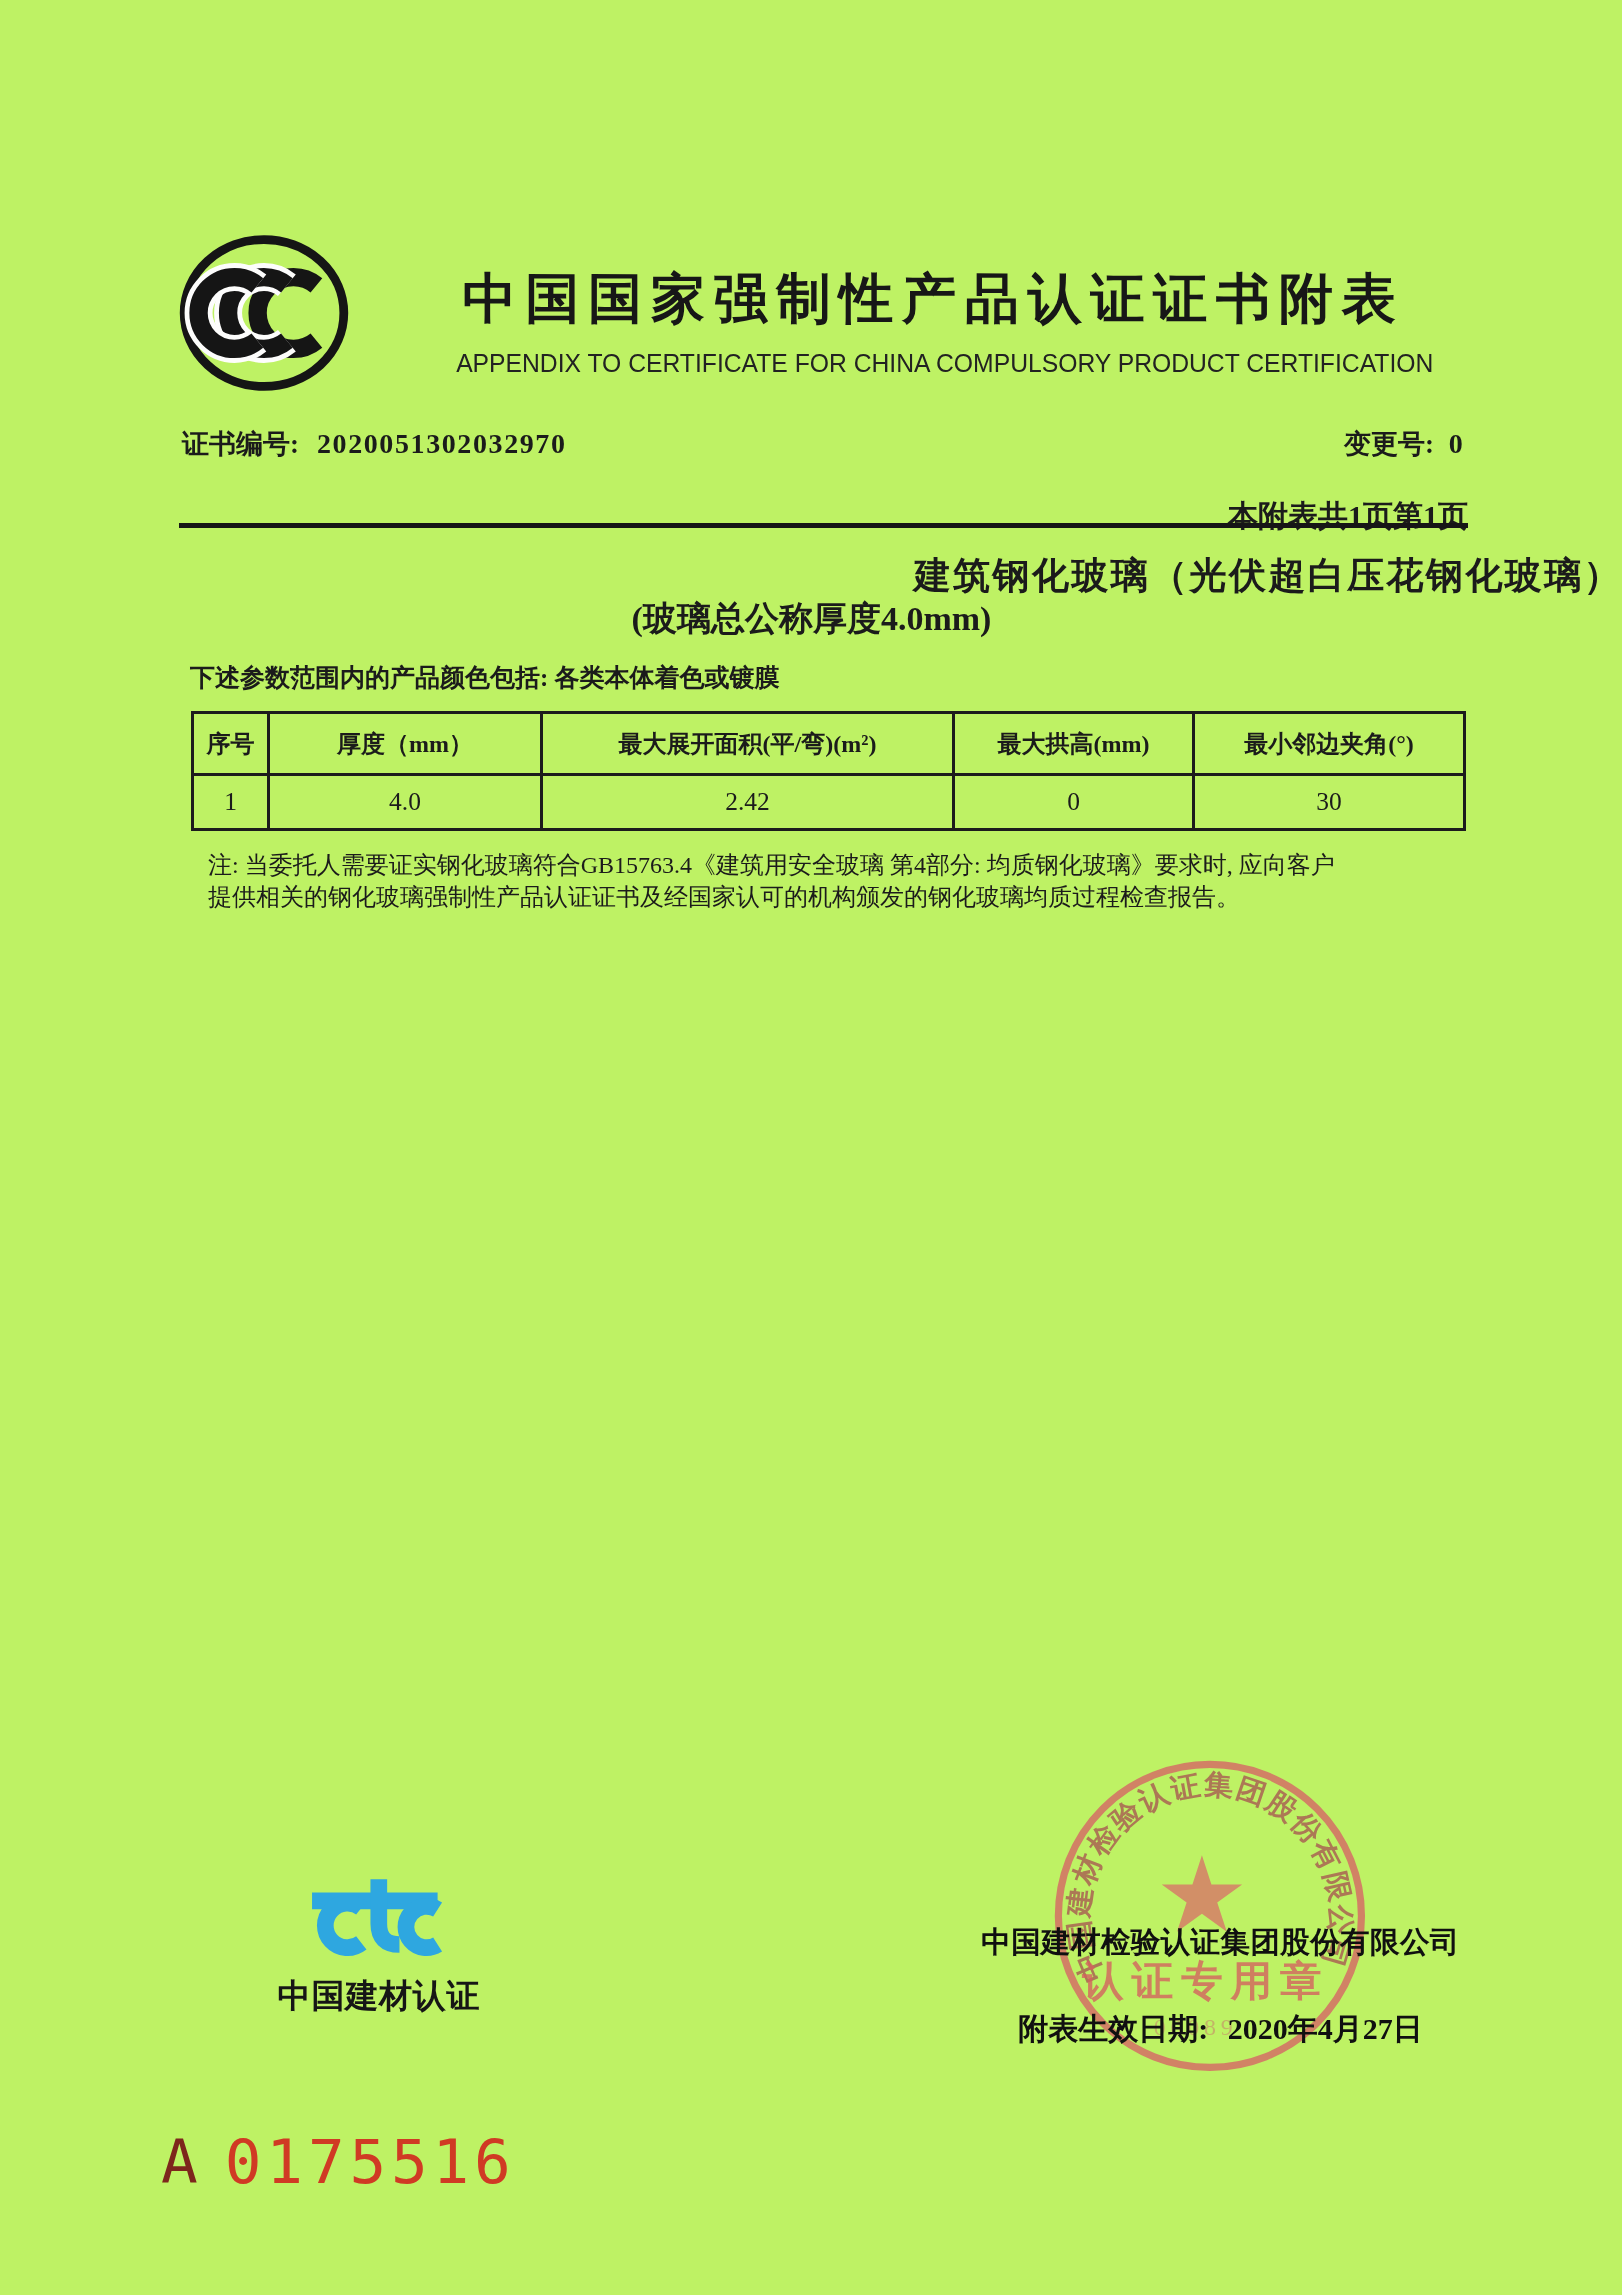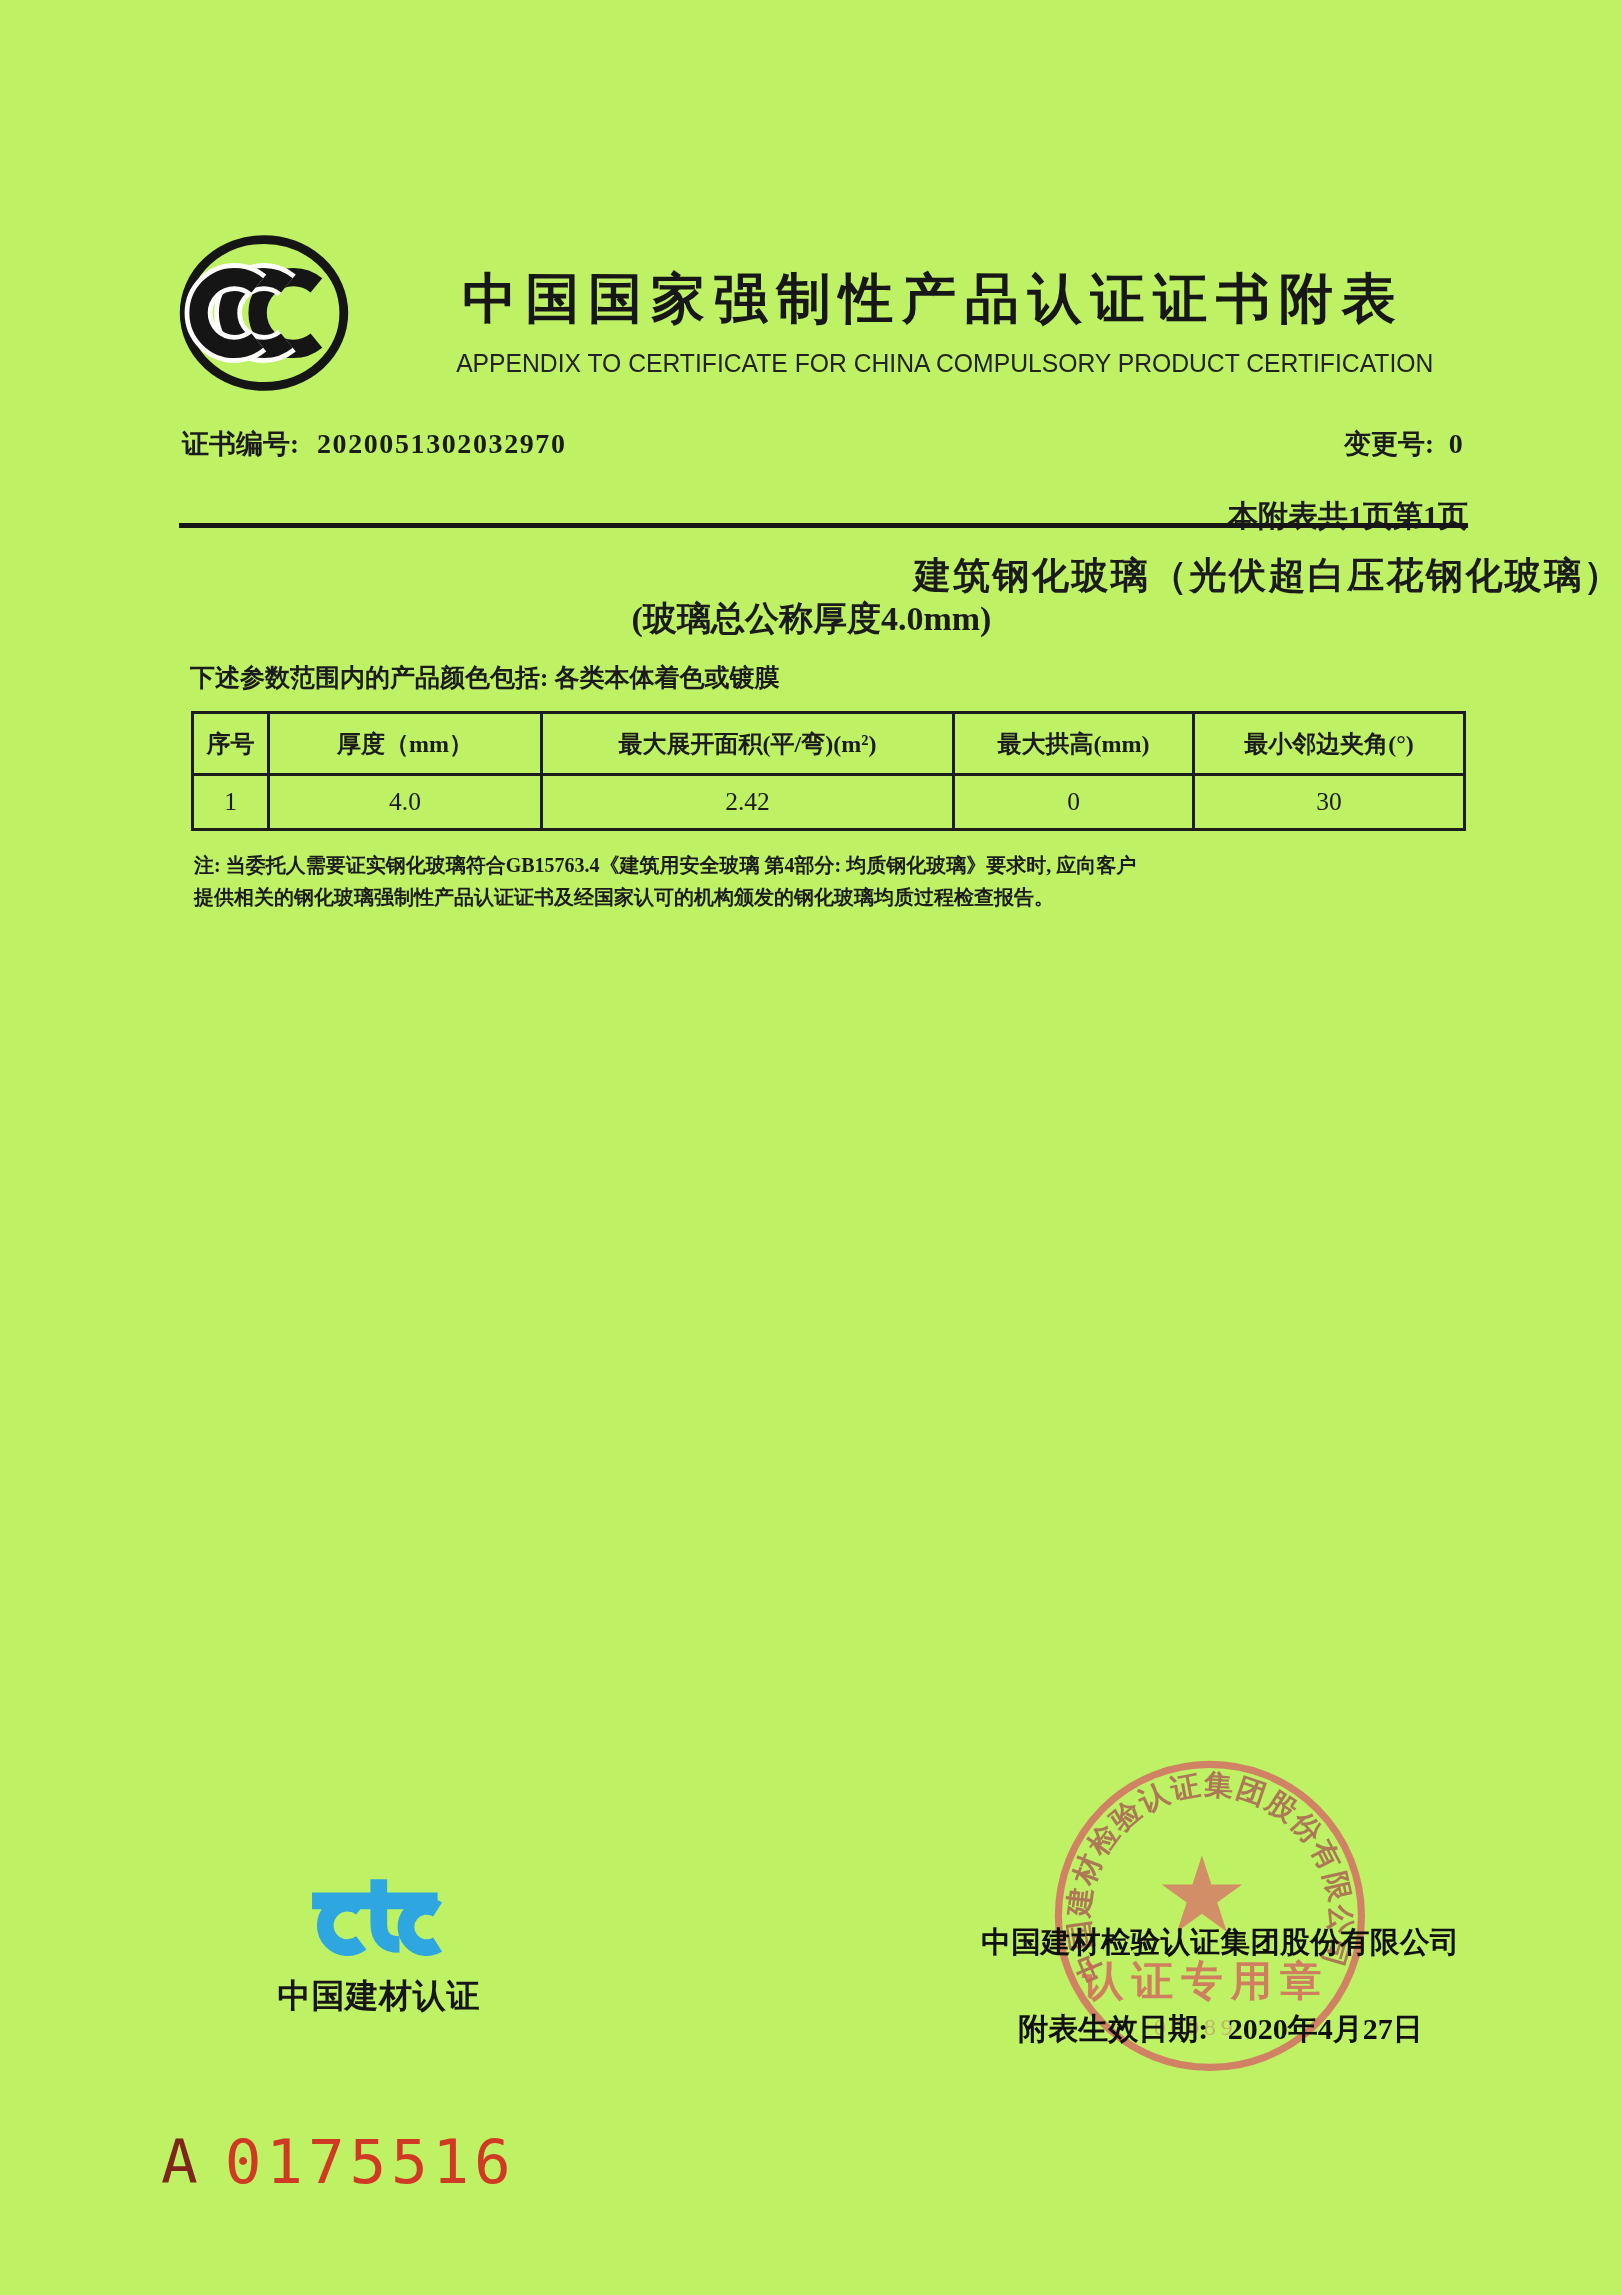--- a/index.html
+++ b/index.html
@@ -48,21 +48,21 @@
     width:1272px;
   }
   table.params th,table.params td{
     border:3.2px solid #1c1c1c;
     text-align:center;vertical-align:middle;
     padding:0;
   }
   table.params th{height:59px;font-size:24px;font-weight:600;}
   table.params td{height:52px;font-size:25.5px;font-weight:400;}
 
-  .note{left:194px;top:849px;width:1261px;font-size:20px;font-weight:700;line-height:32px;}
+  .note{left:208px;top:849px;width:1261px;font-size:24px;font-weight:400;line-height:32px;}
 
   
   .ctc-label{left:268px;top:1974px;width:222px;text-align:center;
     font-family:"Liberation Sans",sans-serif;font-size:33px;font-weight:600;letter-spacing:0.8px;color:#161616;}
 
   
   .company{left:981px;top:1923px;width:479px;text-align:center;
     font-size:29.5px;font-weight:700;letter-spacing:0.4px;z-index:2;color:#101010;white-space:nowrap;}
   .date-row{left:1005px;top:2009px;width:431px;text-align:center;
     font-size:30px;font-weight:700;z-index:2;color:#101010;white-space:nowrap;}

